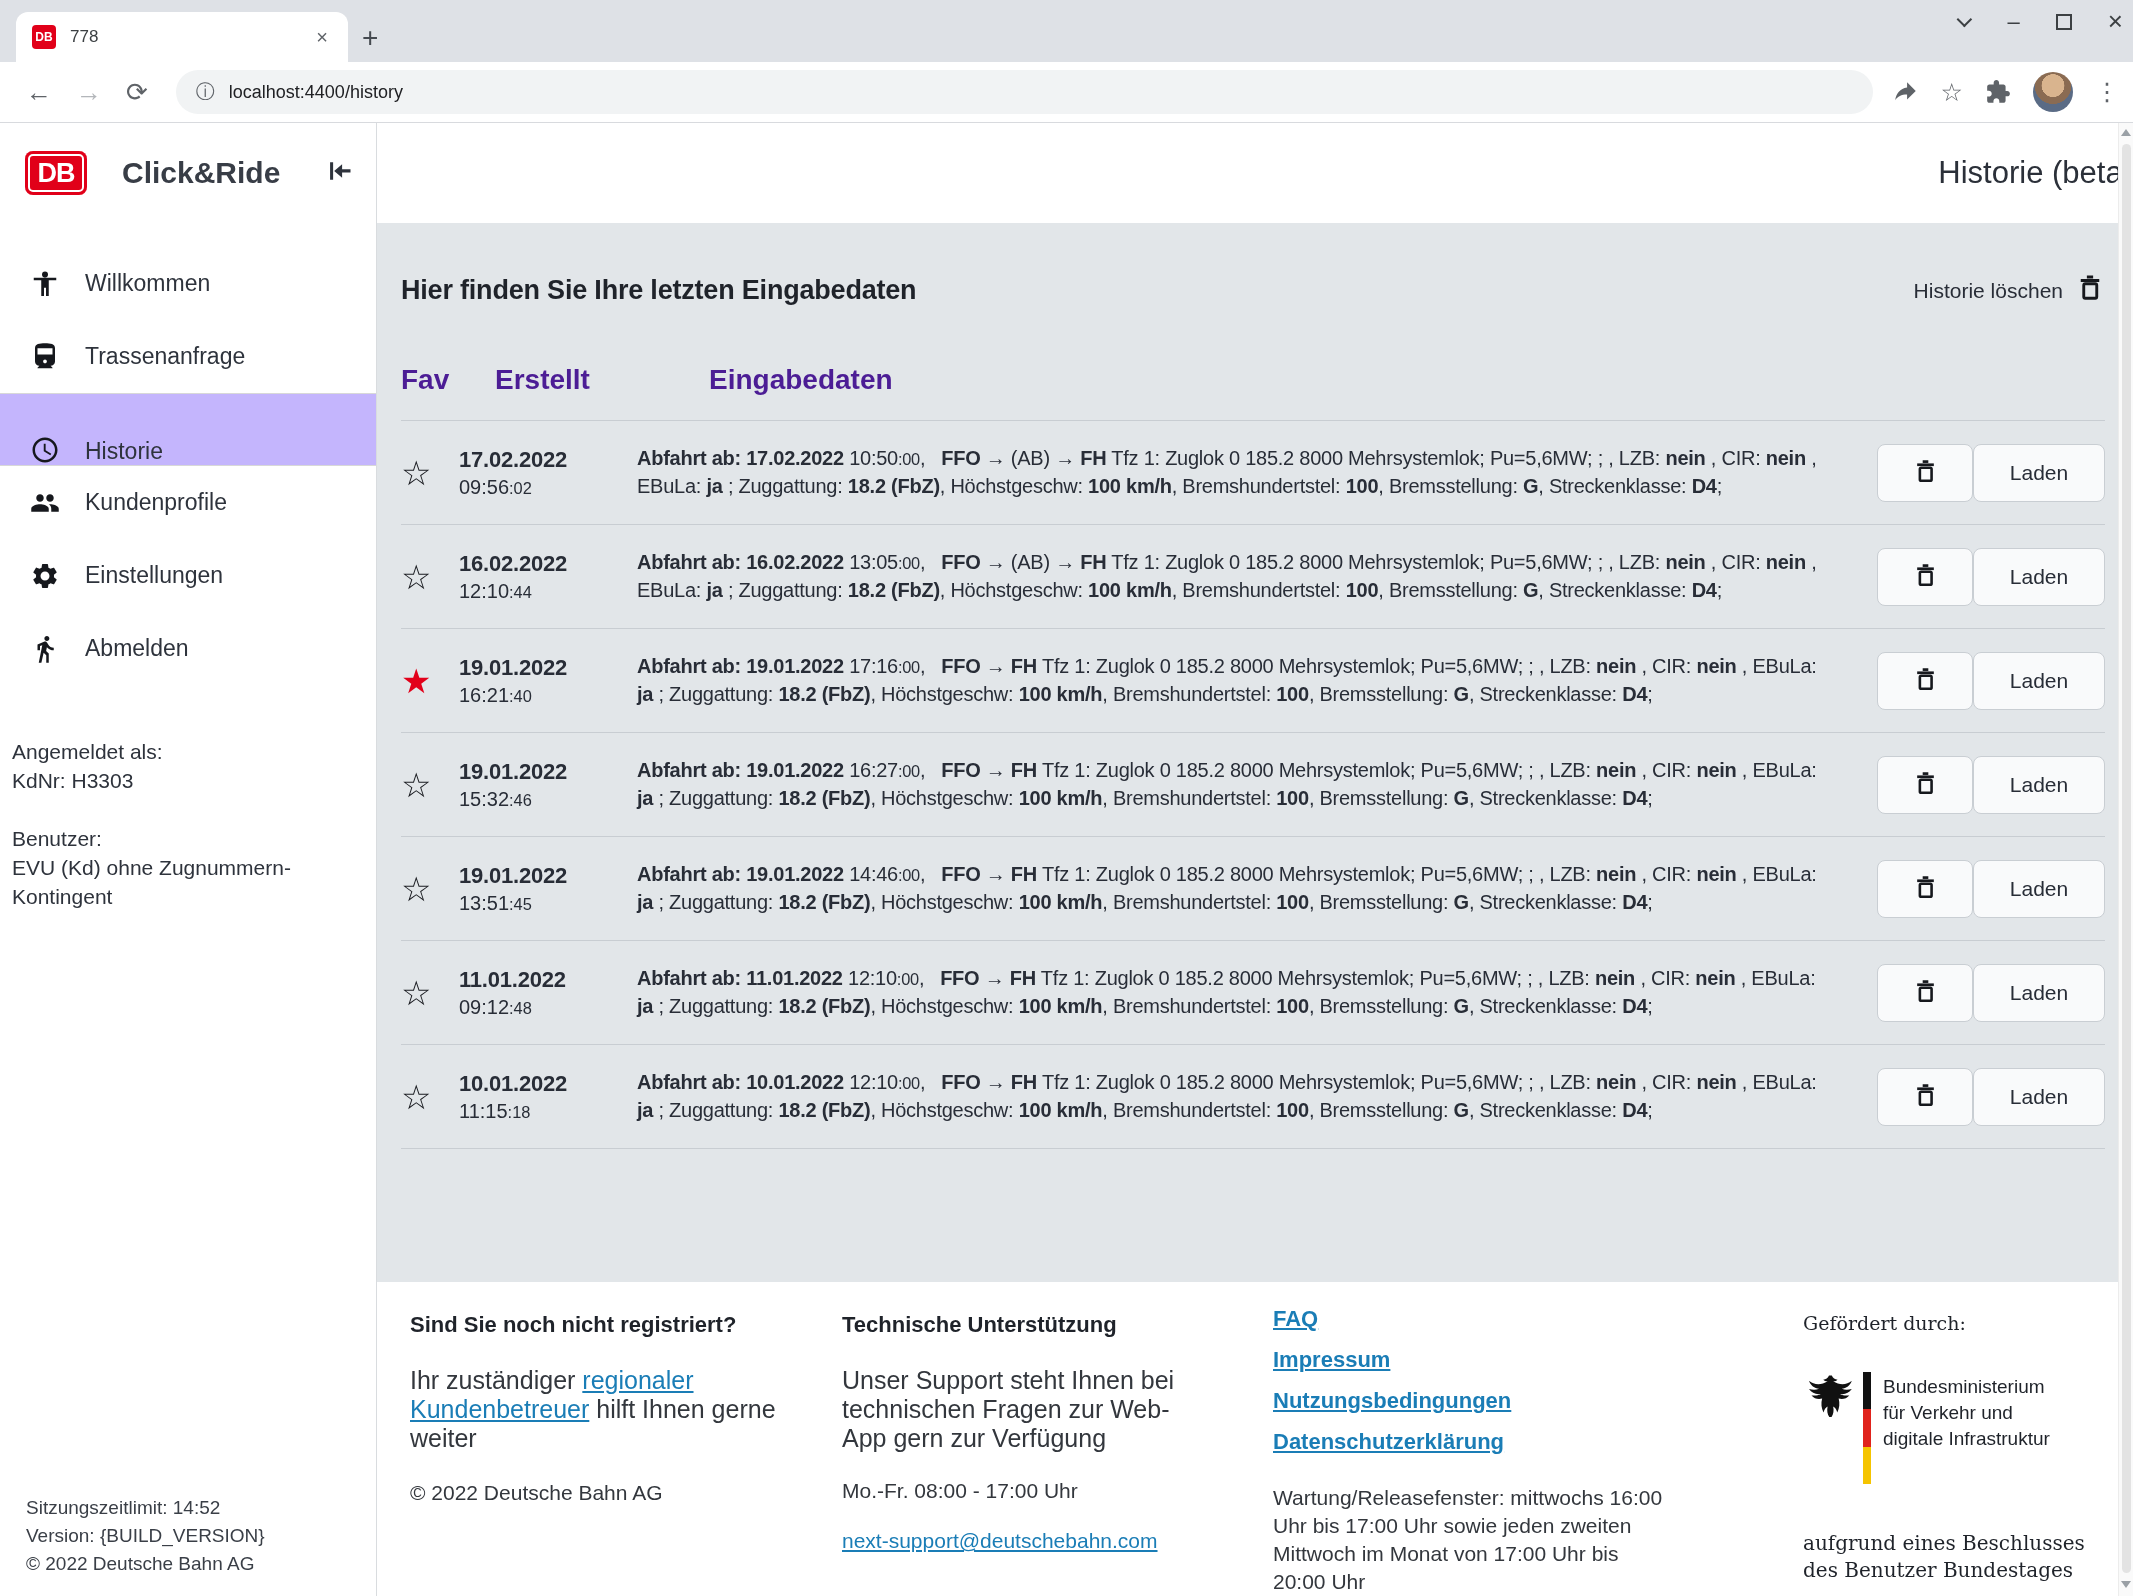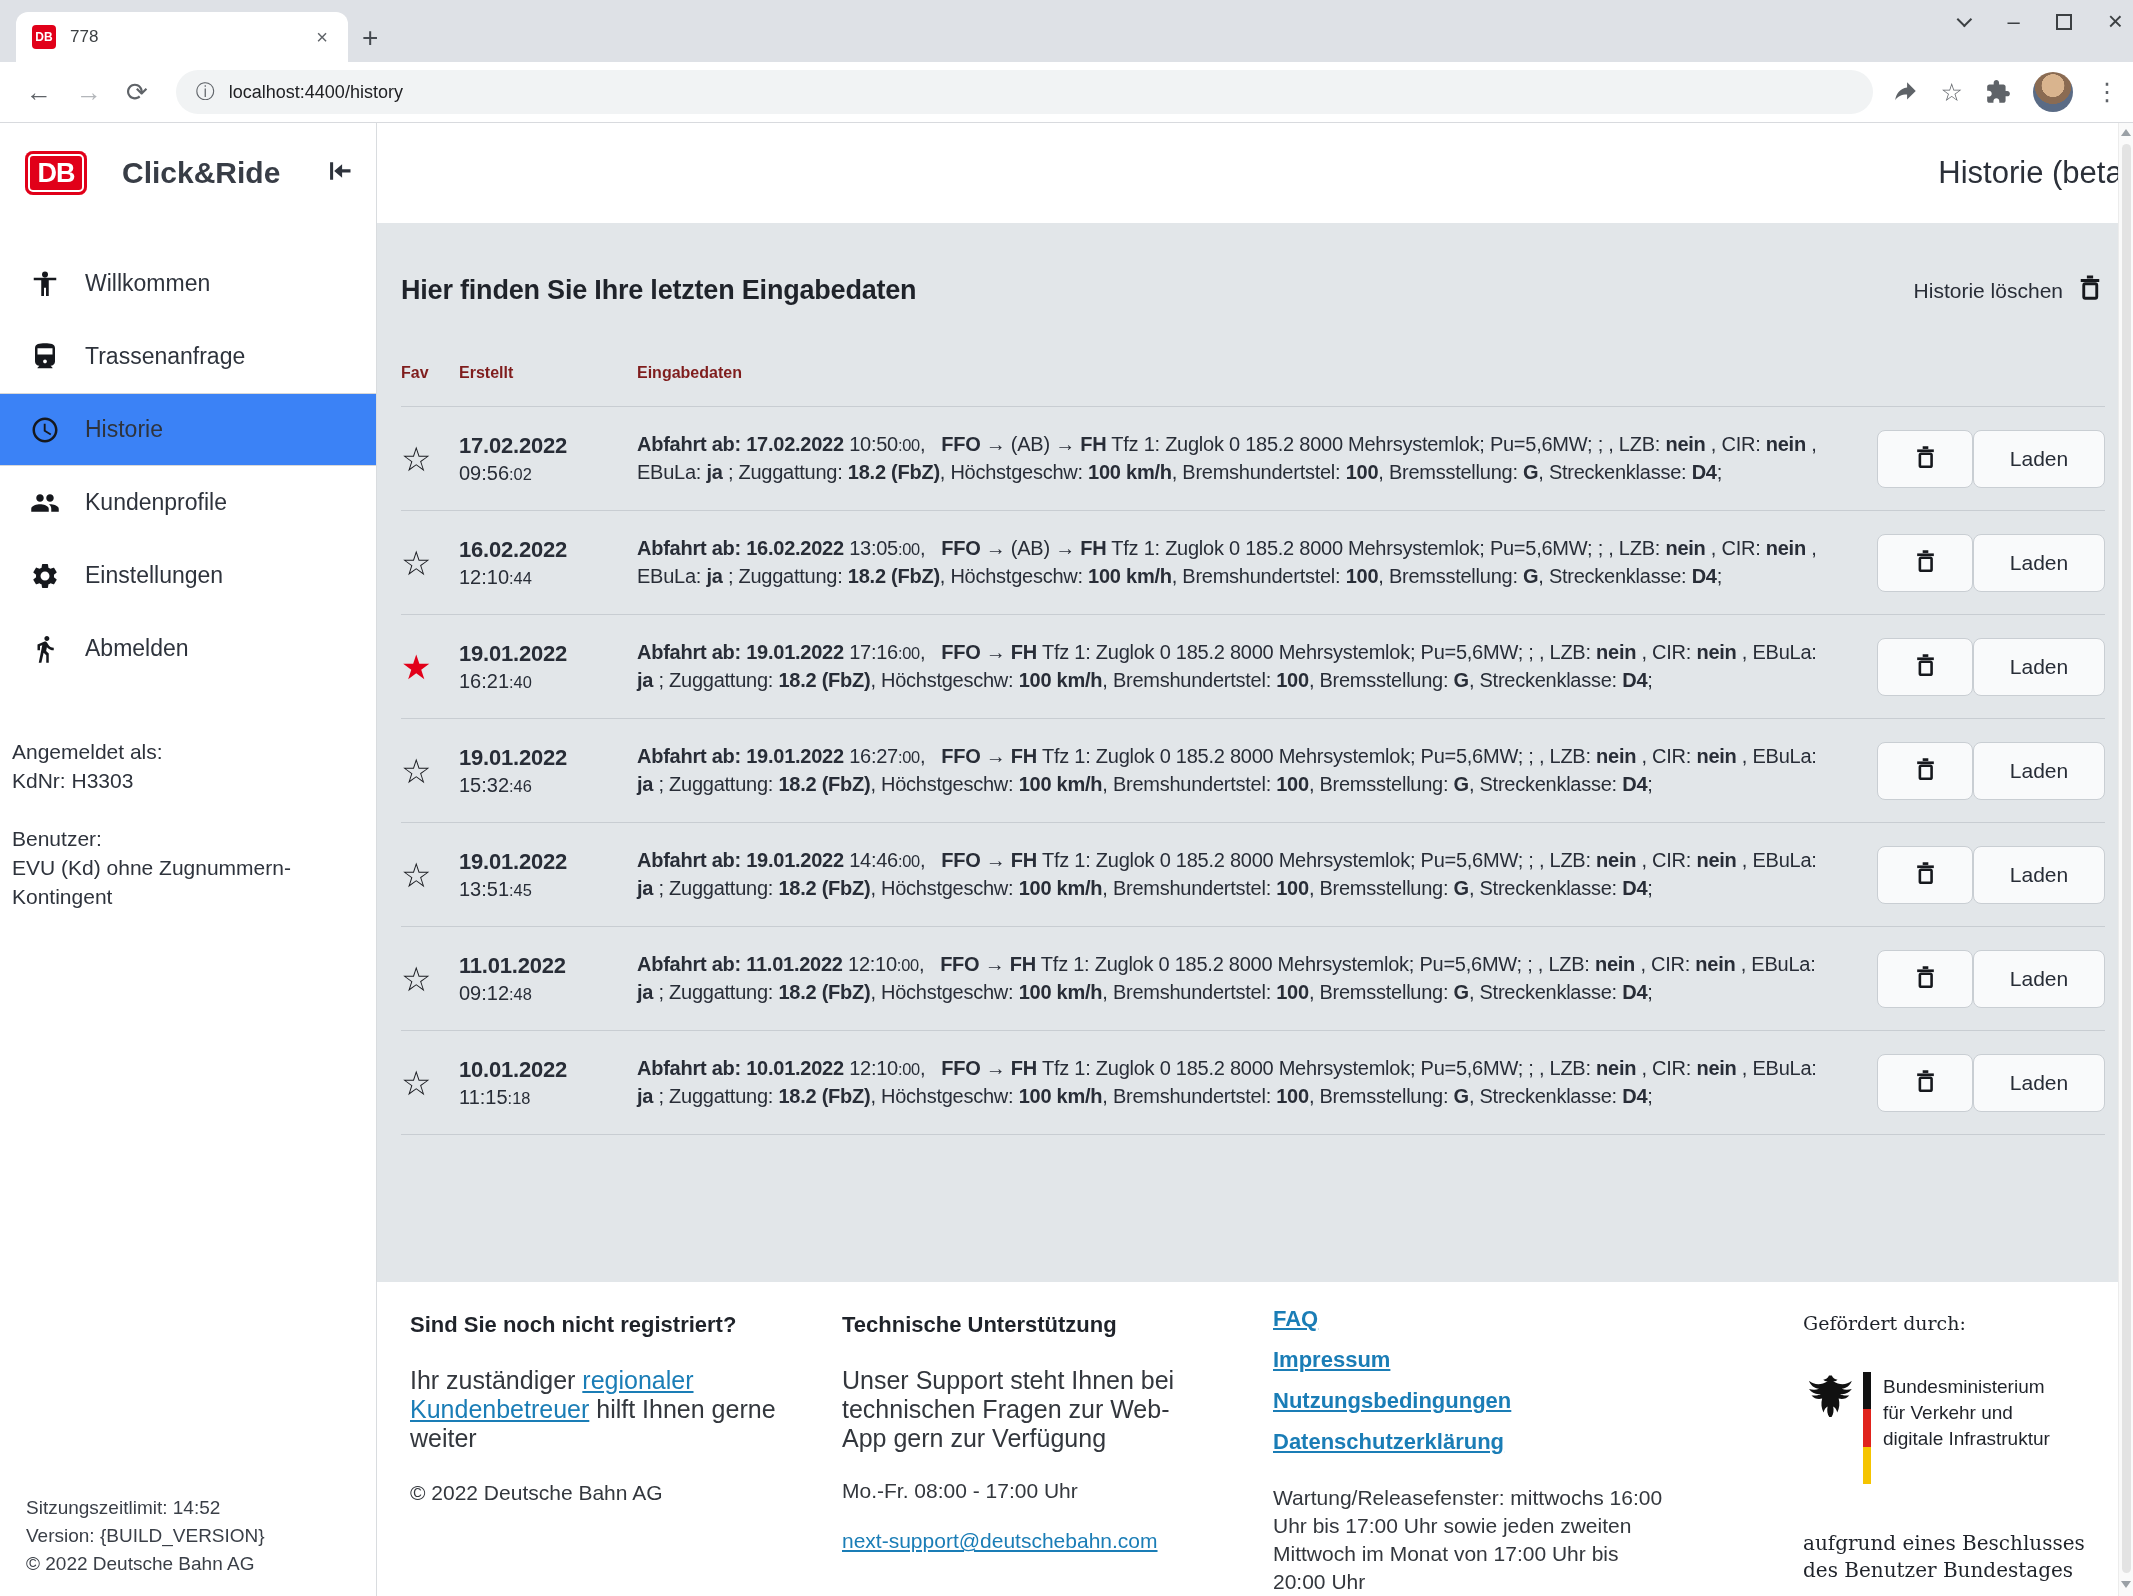--- a/index.html
+++ b/index.html
@@ -42,41 +42,41 @@
   .app { display:flex; height:1473px; }
   .sidebar { width:377px; background:#fff; border-right:1px solid #d9dcdf; display:flex; flex-direction:column; }
   .sb-head { height:100px; display:flex; align-items:center; padding:0 22px 0 25px; position:relative; }
   .db-logo { width:62px; height:44px; background:#e10019; border-radius:8px; color:#fff; display:flex;
     align-items:center; justify-content:center; font-weight:bold; font-size:27px; letter-spacing:-1px;
     box-shadow:inset 0 0 0 3px #e10019, inset 0 0 0 5px #fff; }
   .sb-title { font-size:30px; font-weight:600; color:#383d46; margin-left:35px; }
   .collapse-ic { position:absolute; right:22px; color:#2e333c; }
   .nav { margin-top:24px; }
   .nav-item { display:flex; align-items:center; height:73px; padding:0 0 0 30px; color:#2e333c; }
-  .nav-item.active { background:#3b82f6; border-top:1px solid #d8d8d8; border-bottom:1px solid #d8d8d8; }
+  .nav-item.active { background:#c4b5fd; border-top:1px solid #d8d8d8; border-bottom:1px solid #d8d8d8;align-items:flex-end; }
   .nav-icon { width:30px; height:30px; flex:0 0 auto; color:#16181d; }
   .nav-icon svg { width:30px; height:30px; }
   .nav-label { font-size:23px; margin-left:25px; }
   .account { margin-top:52px; padding:0 20px 0 12px; font-size:21px; line-height:29px; color:#2e333c; }
   .account .gap { height:29px; }
   .sb-spacer { flex:1; }
   .session { padding:0 20px 18px 26px; font-size:19px; line-height:28px; color:#3a3f47; }
 
   .main { flex:1; display:flex; flex-direction:column; min-width:0;align-items:flex-end; }
   .main-header { height:100px; background:#fff; display:flex; align-items:center; padding-left:26px; }
   .main-title { font-size:31px; color:#2b3039; font-weight:400; }
 
   .content { flex:1; background:#e2e6e9; padding:0 28px 0 24px; overflow:hidden; }
   .content-top { margin-top:50px; display:flex; align-items:center; justify-content:space-between; }
   .content-heading { font-size:27px; font-weight:bold; color:#1f232a; letter-spacing:-0.2px; }
   .clear-history { display:flex; align-items:center; gap:12px; font-size:21px; color:#282d37; cursor:pointer; }
   .trash-ic { color:#16181d; }
 
   .thead { margin-top:56px; display:grid; grid-template-columns:58px 178px 1fr 256px;
-    font-size:16px; font-weight:bold; color:#7f1d1d; padding-bottom:24px; }
+    font-size:28px; font-weight:bold; color:#4c1d95; padding-bottom:24px;gap:36px; }
   .rows { border-bottom:1px solid #c8cdd2; }
   .hrow { display:grid; grid-template-columns:58px 178px 1fr 256px; align-items:center;
     border-top:1px solid #c8cdd2; min-height:104px; padding:12px 0; }
   .star { font-size:34px; line-height:1; color:#16181d; cursor:pointer; width:40px; }
   .star.fav { color:#e2001a; }
   .cell-created { padding-right:10px; }
   .row-date { font-size:22px; font-weight:bold; letter-spacing:-0.2px; }
   .row-time { font-size:20px; margin-top:3px; }
   .row-time .sec, .small-sec { font-size:0.82em; }
   .cell-text { font-size:20px; line-height:27px; letter-spacing:-0.25px; color:#282d37;

